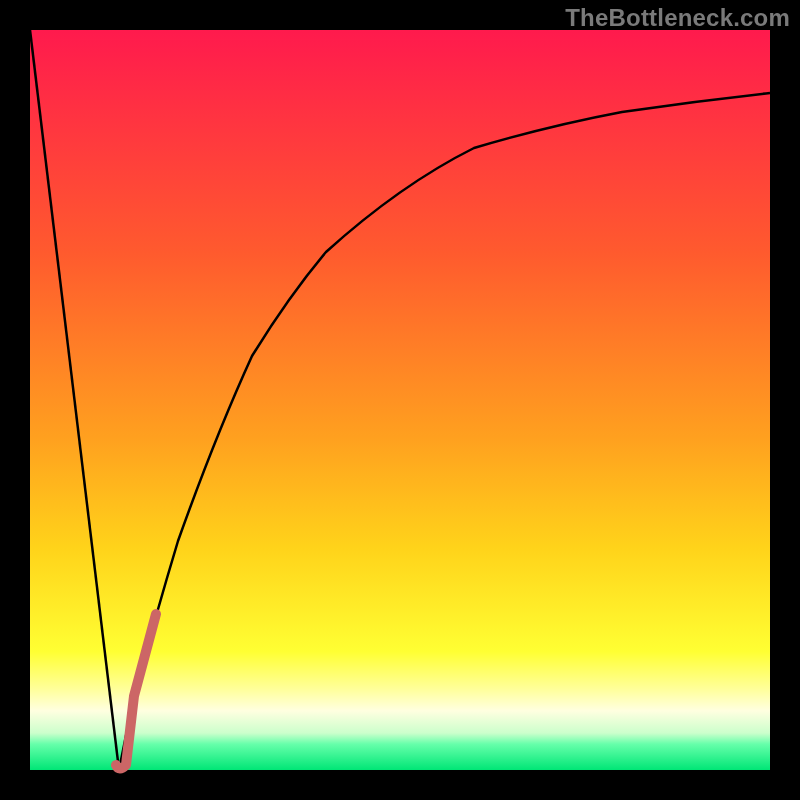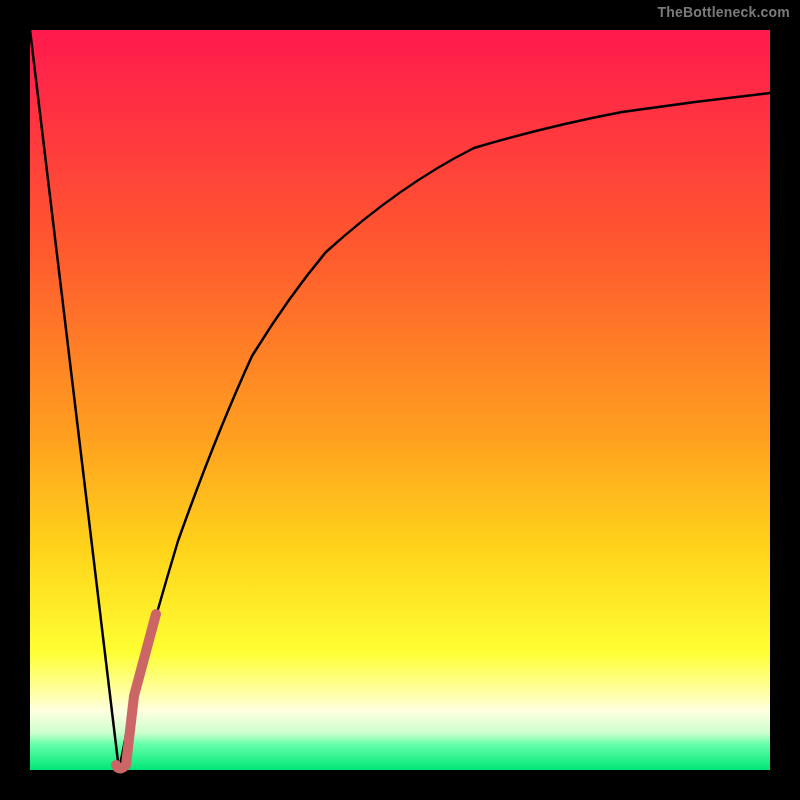--- a/index.html
+++ b/index.html
@@ -15,21 +15,21 @@
     position: relative;
     width: 800px;
     height: 800px;
     background: #000;
   }
   .watermark {
     position: absolute;
     top: 4px;
     right: 10px;
     color: #7a7a7a;
-    font-size: 14px;
+    font-size: 24px;
     font-weight: 600;
     letter-spacing: 0.2px;
     user-select: none;
   }
   svg {
     position: absolute;
     top: 0;
     left: 0;
   }
 </style>

